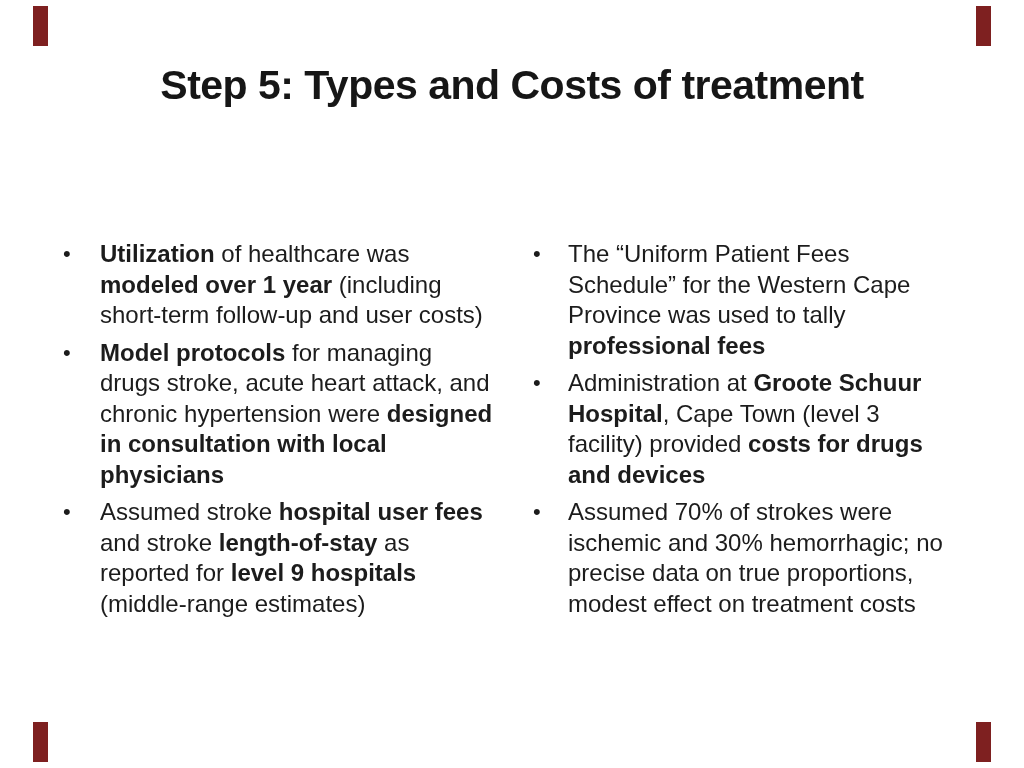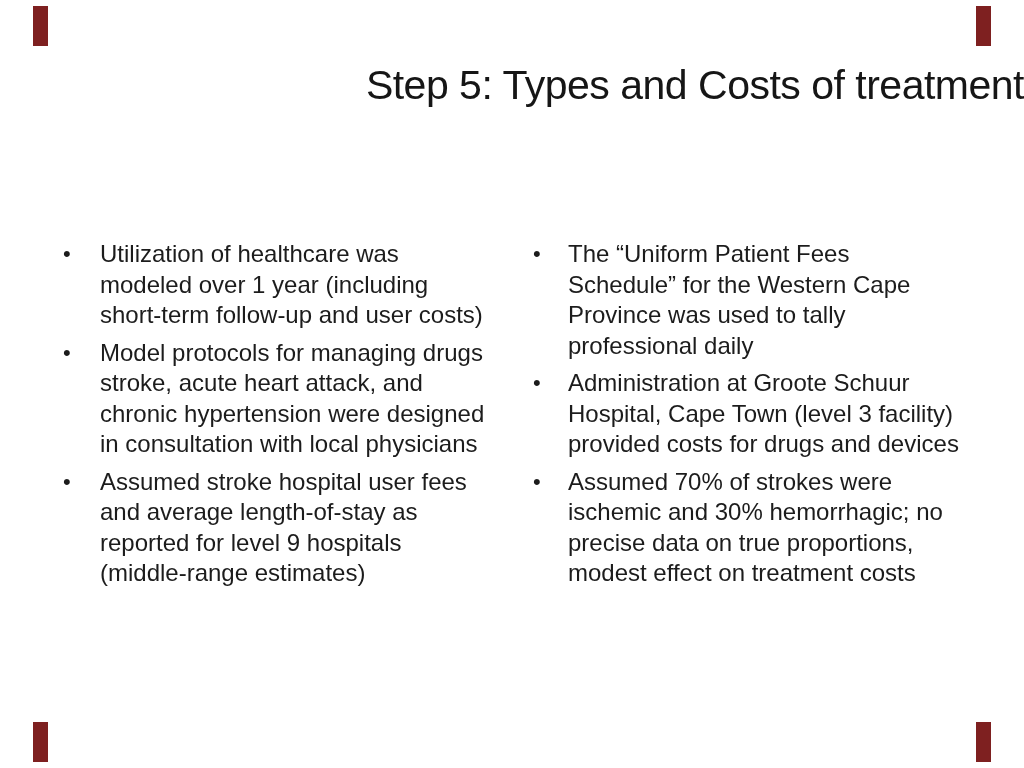--- a/index.html
+++ b/index.html
@@ -24,23 +24,23 @@
   .corner.tl { left: 33px;  top: 6px; }
   .corner.tr { right: 33px; top: 6px; }
   .corner.bl { left: 33px;  bottom: 6px; }
   .corner.br { right: 33px; bottom: 6px; }
   h1.title {
     position: absolute;
     top: 62px;
     left: 0;
     width: 100%;
     margin: 0;
-    text-align: right;
+    text-align: center;
     font-size: 41px;
-    font-weight: 400;
+    font-weight: 700;
     letter-spacing: -0.5px;
     color: #161616;
   }
   .columns {
     position: absolute;
     top: 239px;
     left: 0;
     right: 0;
     display: flex;
   }
@@ -63,21 +63,21 @@
     display: grid;
     margin: 7px 0 0 0;
   }
   ul.col li:first-child { margin-top: 0; }
   ul.col.left li  { grid-template-columns: 37px 1fr; }
   ul.col.right li { grid-template-columns: 35px 1fr; }
   .dot {
     font-size: 22px;
     line-height: 30.5px;
   }
-  .txt .b { font-weight: 400; }
+  .txt .b { font-weight: 700; }
 </style>
 </head>
 <body>
 
 <div class="slide">
   <div class="corner tl" style="background: rgb(126, 32, 32);"></div>
   <div class="corner tr" style="background: rgb(126, 32, 32);"></div>
   <div class="corner bl" style="background: rgb(126, 32, 32);"></div>
   <div class="corner br" style="background: rgb(126, 32, 32);"></div>
 
@@ -88,27 +88,27 @@
         <li>
           <span class="dot">•</span>
           <span class="txt"><span class="b">Utilization</span><span> of healthcare was </span><span class="b">modeled over 1 year</span><span> (including short-term follow-up and user costs)</span></span>
         </li>
         <li>
           <span class="dot">•</span>
           <span class="txt"><span class="b">Model protocols</span><span> for managing drugs stroke, acute heart attack, and chronic hypertension were </span><span class="b">designed in consultation with local physicians</span></span>
         </li>
         <li>
           <span class="dot">•</span>
-          <span class="txt"><span>Assumed stroke </span><span class="b">hospital user fees</span><span> and average </span><span class="b">length-of-stay</span><span> as reported for </span><span class="b">level 9 hospitals</span><span> (middle-range estimates)</span></span>
+          <span class="txt"><span>Assumed stroke </span><span class="b">hospital user fees</span><span> and stroke </span><span class="b">length-of-stay</span><span> as reported for </span><span class="b">level 9 hospitals</span><span> (middle-range estimates)</span></span>
         </li>
       </ul>
     <ul class="col right">
         <li>
           <span class="dot">•</span>
-          <span class="txt"><span>The “Uniform Patient Fees Schedule” for the Western Cape Province was used to tally </span><span class="b">professional daily</span></span>
+          <span class="txt"><span>The “Uniform Patient Fees Schedule” for the Western Cape Province was used to tally </span><span class="b">professional fees</span></span>
         </li>
         <li>
           <span class="dot">•</span>
           <span class="txt"><span>Administration at </span><span class="b">Groote Schuur Hospital</span><span>, Cape Town (level 3 facility) provided </span><span class="b">costs for drugs and devices</span></span>
         </li>
         <li>
           <span class="dot">•</span>
           <span class="txt"><span>Assumed 70% of strokes were ischemic and 30% hemorrhagic; no precise data on true proportions, modest effect on treatment costs</span></span>
         </li>
       </ul>

